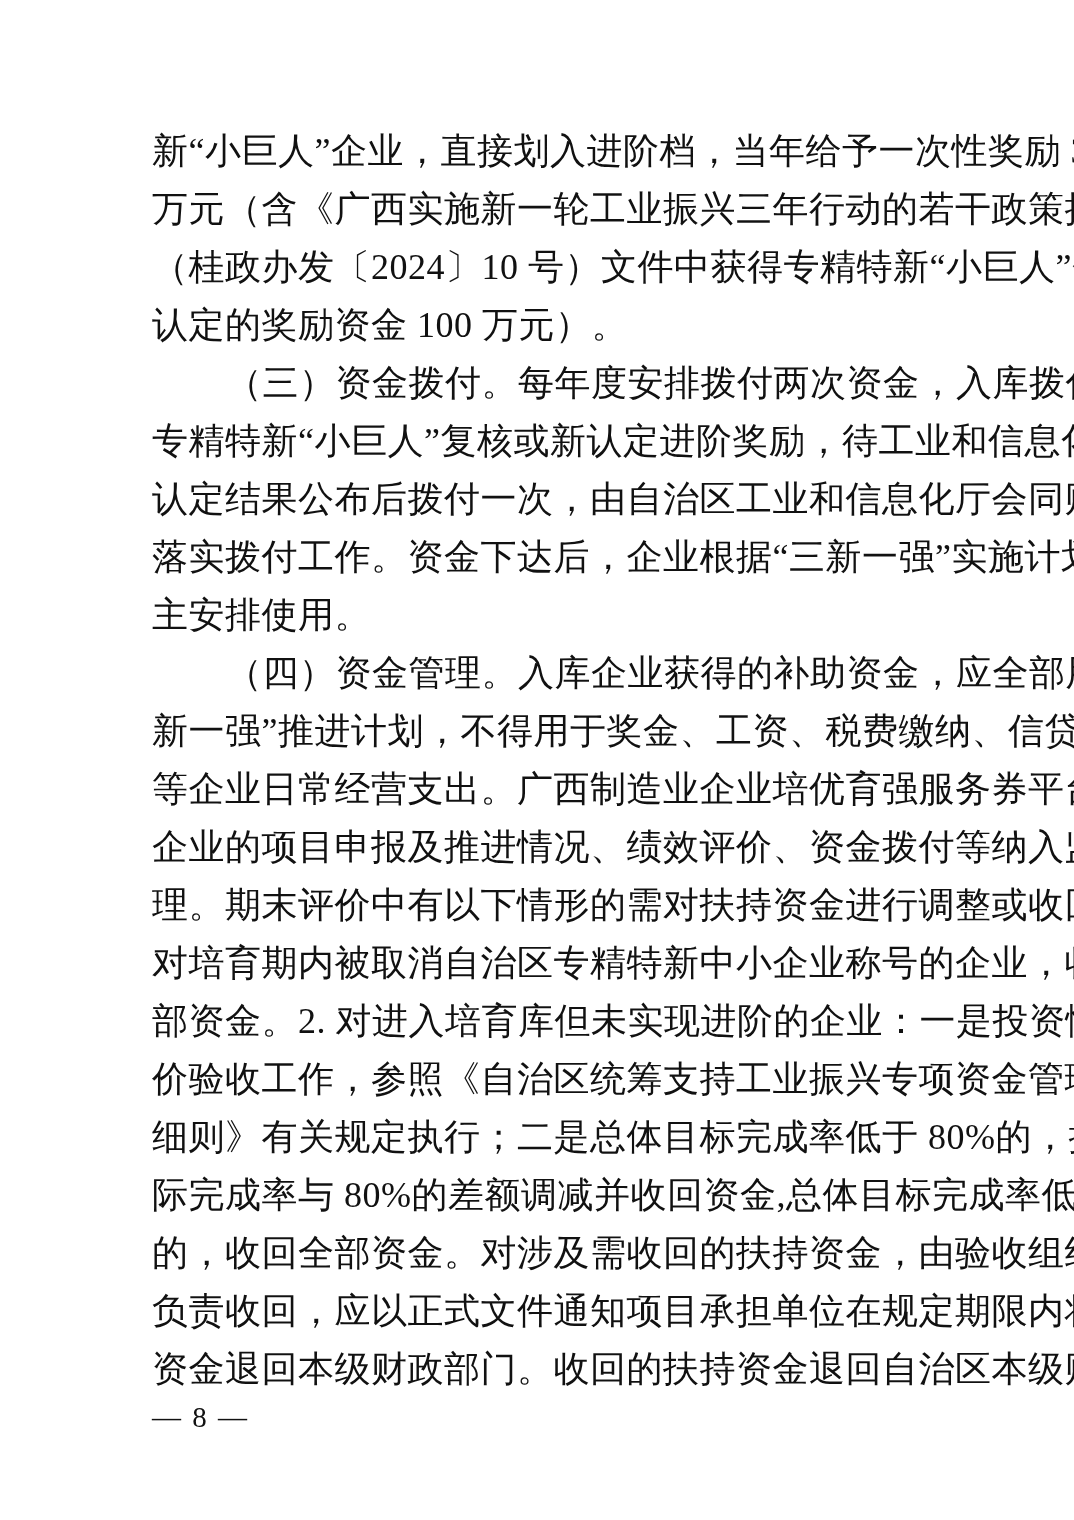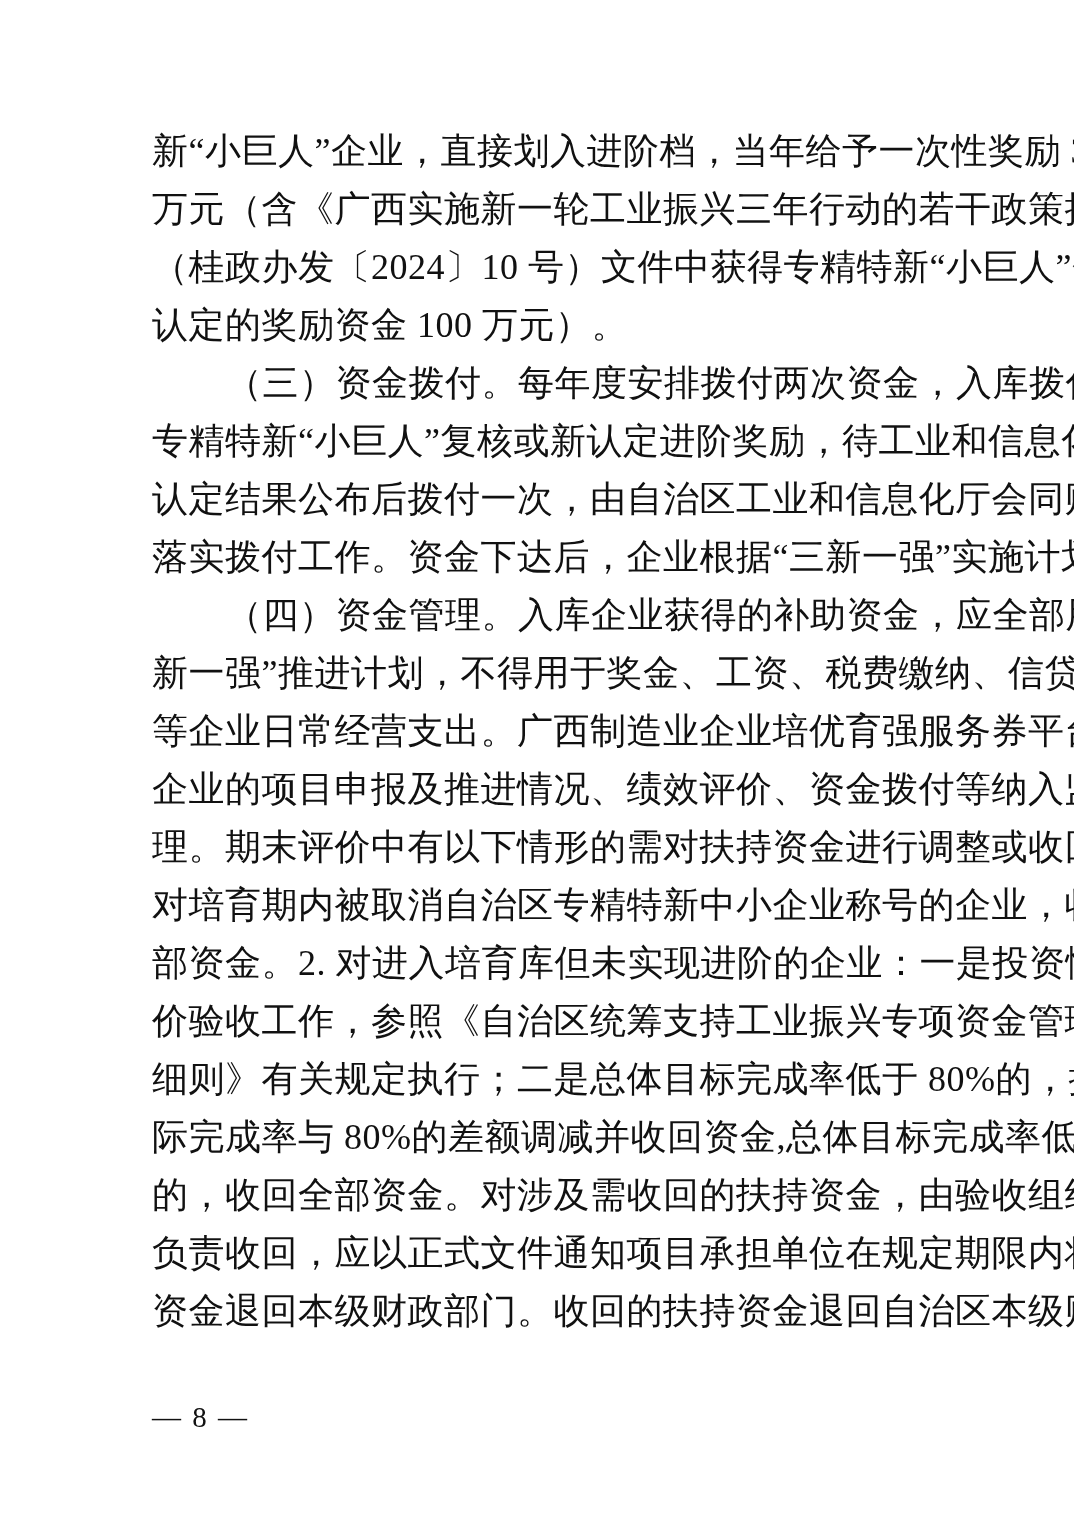--- a/index.html
+++ b/index.html
@@ -59,20 +59,21 @@
 
     <div class="line">新“小巨人”企业，直接划入进阶档，当年给予一次性奖励 300</div>
     <div class="line">万元（含《广西实施新一轮工业振兴三年行动的若干政策措施》</div>
     <div class="line">（桂政办发〔2024〕10 号）文件中获得专精特新“小巨人”企业</div>
     <div class="line end">认定的奖励资金 100 万元）。</div>
 
     <div class="line indent">（三）资金拨付。每年度安排拨付两次资金，入库拨付一次；</div>
     <div class="line">专精特新“小巨人”复核或新认定进阶奖励，待工业和信息化部</div>
     <div class="line">认定结果公布后拨付一次，由自治区工业和信息化厅会同财政厅</div>
     <div class="line">落实拨付工作。资金下达后，企业根据“三新一强”实施计划自</div>
+    <div class="line end">主安排使用。</div>
 
     <div class="line indent">（四）资金管理。入库企业获得的补助资金，应全部用于“三</div>
     <div class="line">新一强”推进计划，不得用于奖金、工资、税费缴纳、信贷利息</div>
     <div class="line">等企业日常经营支出。广西制造业企业培优育强服务券平台将对</div>
     <div class="line">企业的项目申报及推进情况、绩效评价、资金拨付等纳入监控管</div>
     <div class="line">理。期末评价中有以下情形的需对扶持资金进行调整或收回：1.</div>
     <div class="line">对培育期内被取消自治区专精特新中小企业称号的企业，收回全</div>
     <div class="line">部资金。2. 对进入培育库但未实现进阶的企业：一是投资情况评</div>
     <div class="line">价验收工作，参照《自治区统筹支持工业振兴专项资金管理实施</div>
     <div class="line">细则》有关规定执行；二是总体目标完成率低于 80%的，按其实</div>

